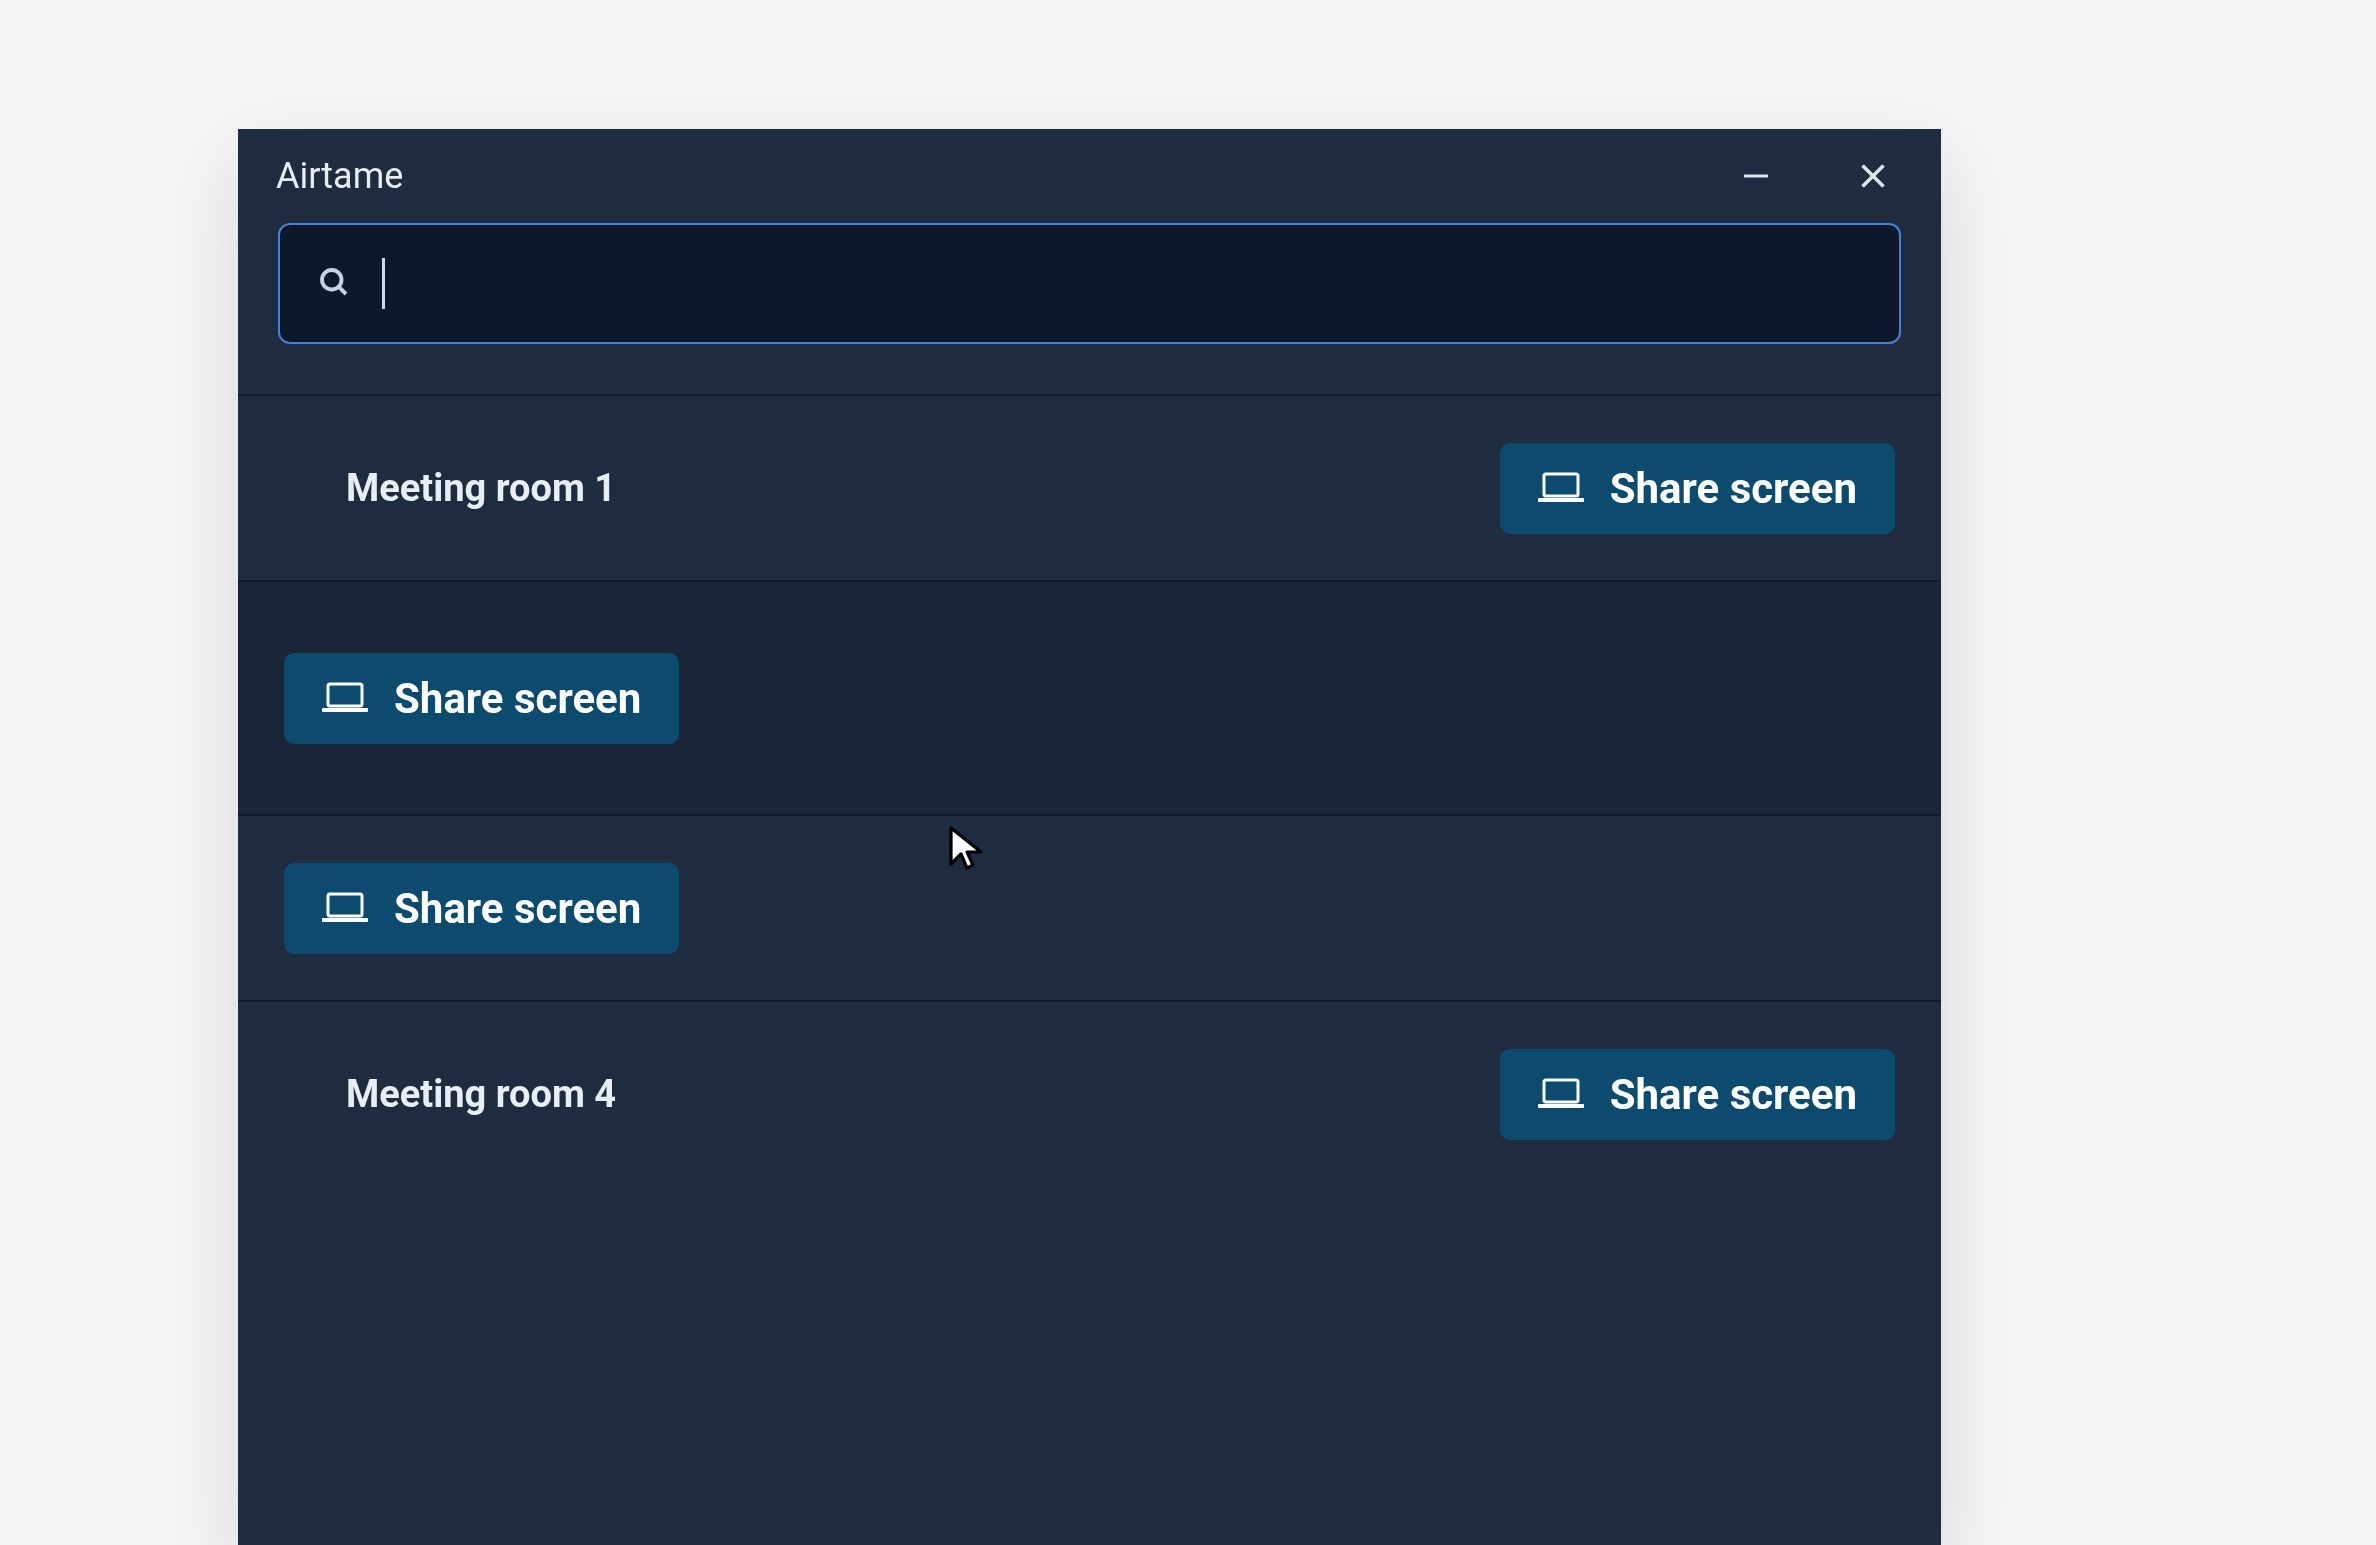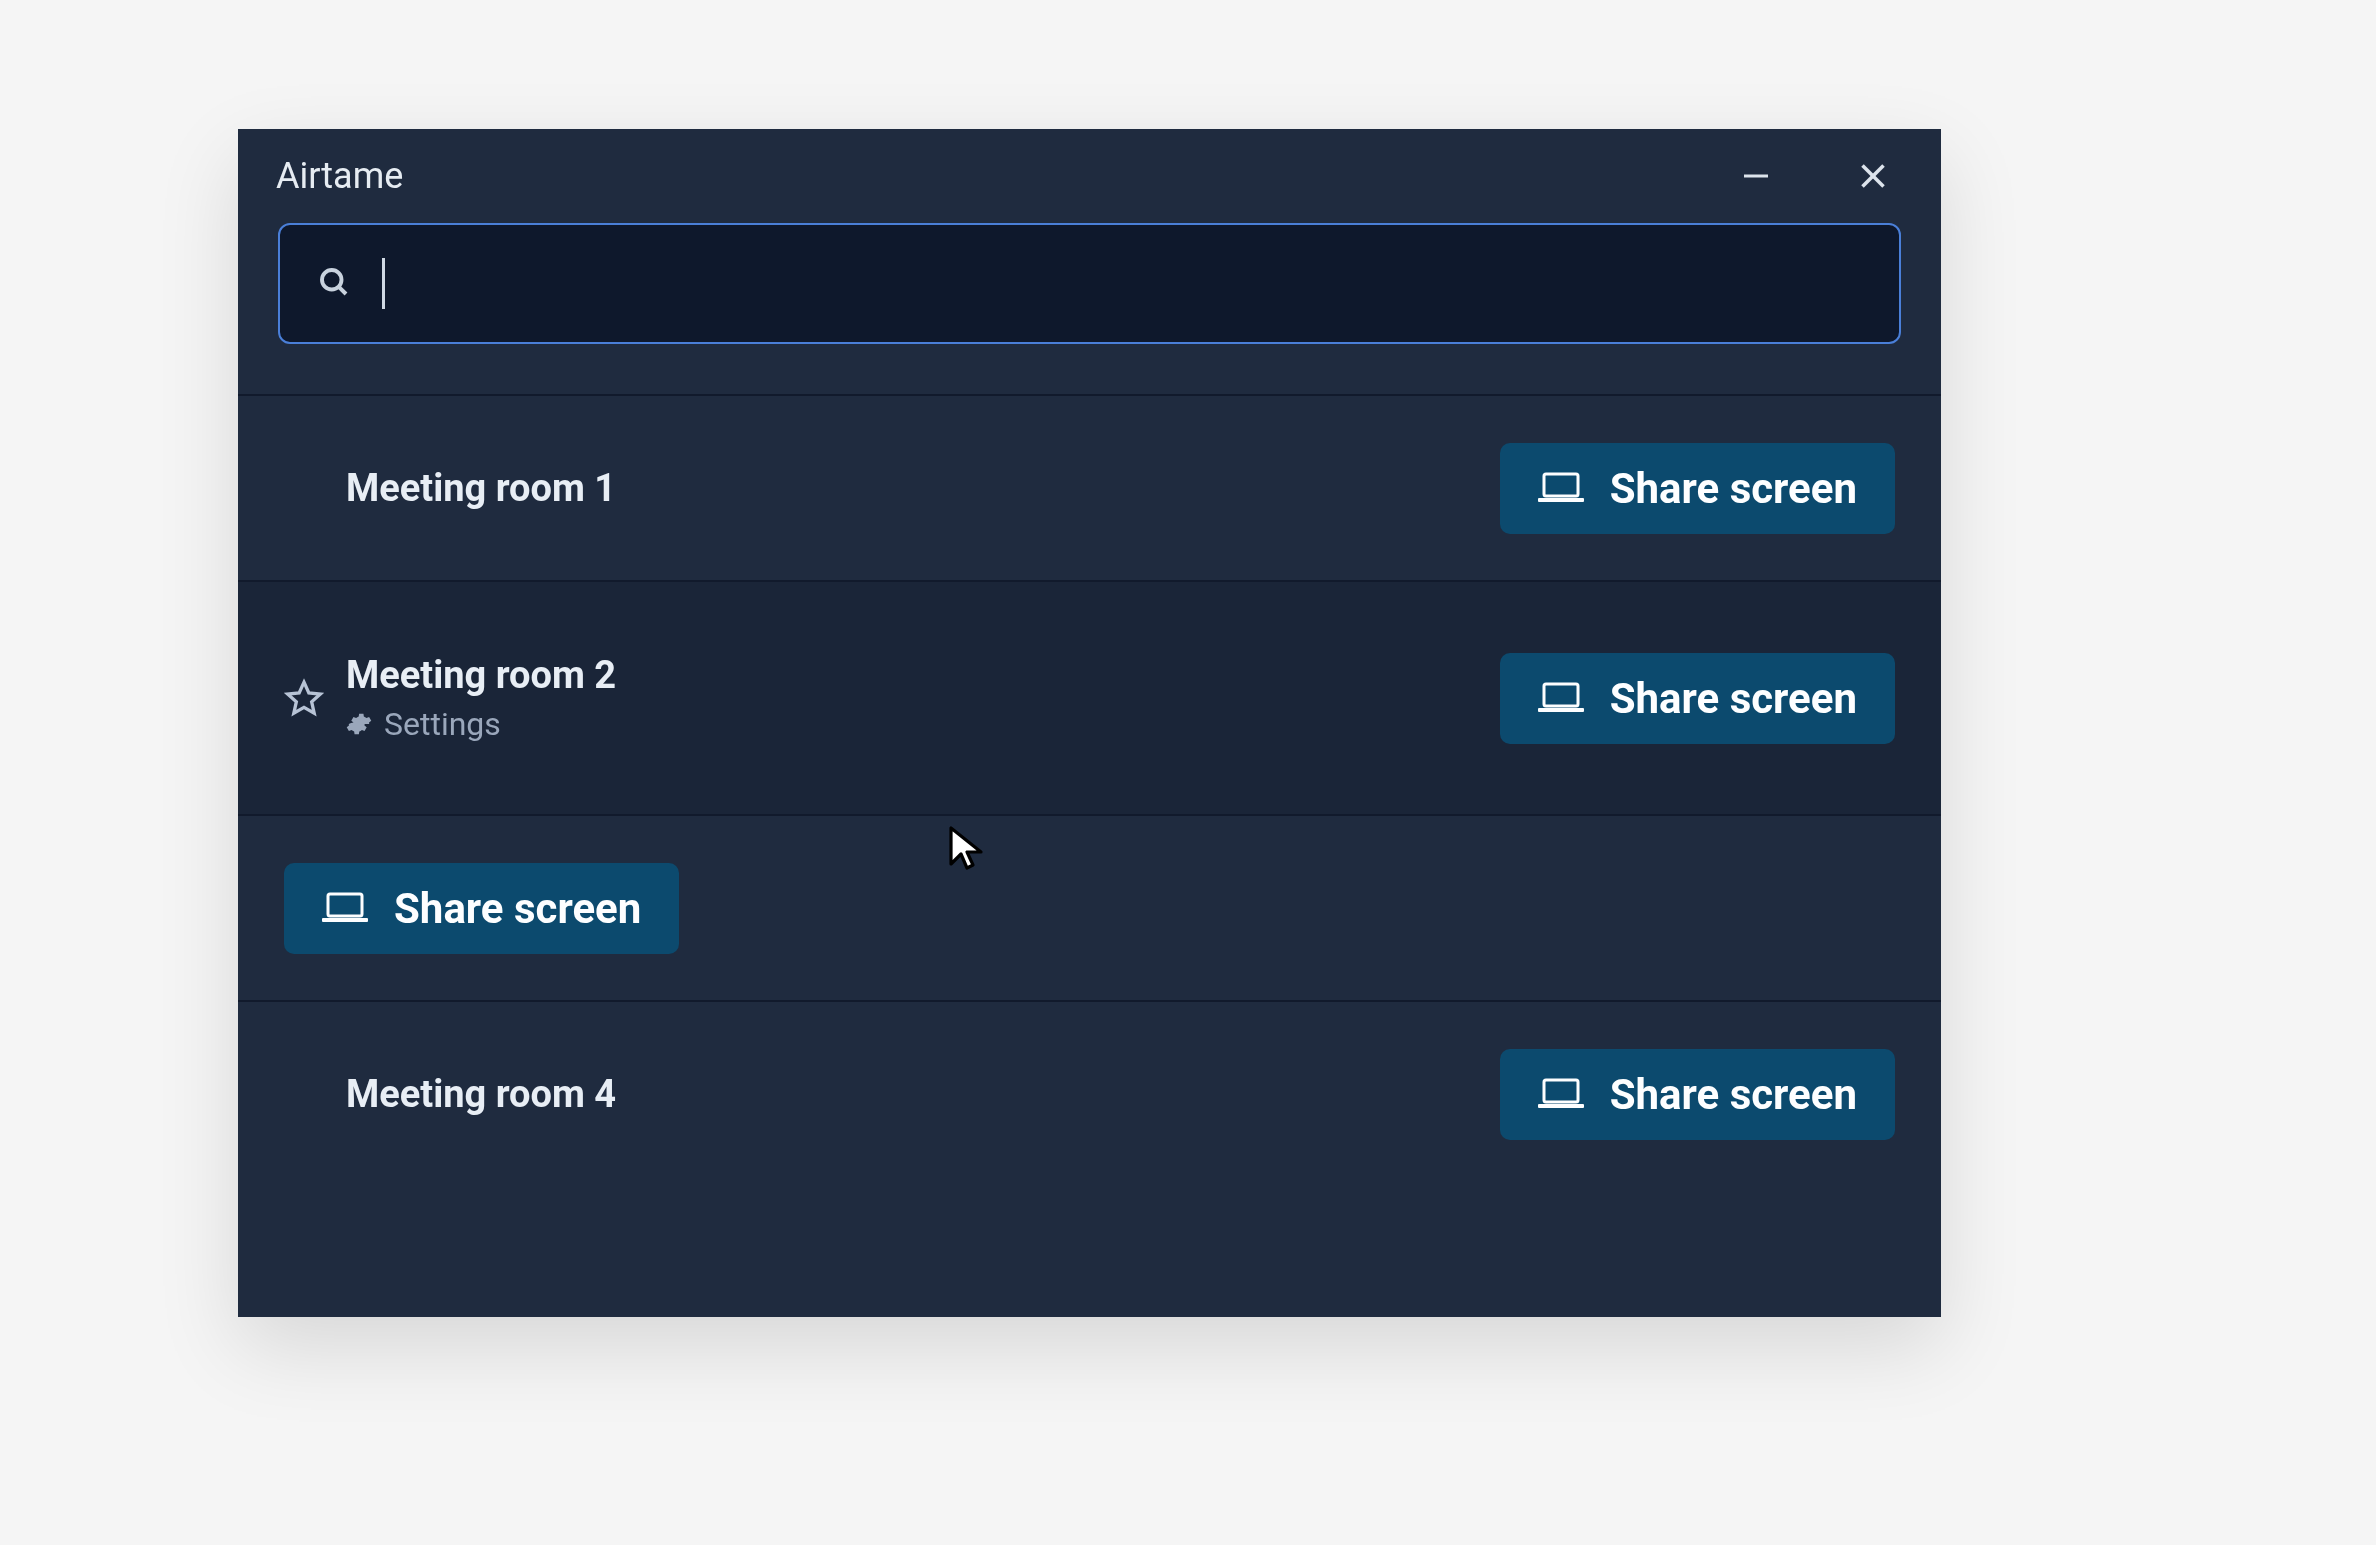--- a/index.html
+++ b/index.html
@@ -9,21 +9,21 @@
       width: 2376px;
       height: 1545px;
       position: relative;
       overflow: hidden;
     }
     .window {
       position: absolute;
       left: 238px;
       top: 129px;
       width: 1703px;
-      height: 1188px;
+      height: 1416px;
       background: #1f2b3f;
       box-shadow: 0 30px 79px rgba(0,0,0,0.12);
     }
     
     .titlebar {
       height: 94px;
       display: flex;
       align-items: center;
       justify-content: space-between;
       padding: 0 48px 0 38px;
@@ -174,36 +174,20 @@
                 <rect x="6" y="4" width="34" height="22" rx="2" fill="none" stroke="currentColor" stroke-width="3"></rect>
                 <rect x="0" y="28" width="46" height="4" rx="1" fill="currentColor"></rect>
               </svg>
           </span>
           <span>Share screen</span>
         </div>
       </div>
     </div>
 
     <div class="row hovered">
-      <div class="row-left">
-        <div class="star-slot">
-          <svg width="40" height="40" viewBox="0 0 24 24" fill="none" stroke="currentColor" stroke-width="2">
-              <polygon points="12,2.5 14.9,8.9 21.8,9.6 16.6,14.3 18.1,21.1 12,17.6 5.9,21.1 7.4,14.3 2.2,9.6 9.1,8.9"></polygon>
-            </svg>
-        </div>
-        <div class="info-col">
-          <div class="room-name">Meeting room 2</div>
-          <div class="settings-line">
-            <svg width="26" height="26" viewBox="0 0 24 24" fill="currentColor">
-                <path d="M12 8a4 4 0 100 8 4 4 0 000-8zm9.4 4a7.5 7.5 0 00-.13-1.4l2.06-1.6-2-3.46-2.43.98a7.6 7.6 0 00-2.42-1.4l-.37-2.6h-4l-.37 2.6a7.6 7.6 0 00-2.42 1.4l-2.43-.98-2 3.46 2.06 1.6A7.5 7.5 0 002.6 12c0 .48.05.94.13 1.4l-2.06 1.6 2 3.46 2.43-.98c.72.6 1.54 1.08 2.42 1.4l.37 2.6h4l.37-2.6a7.6 7.6 0 002.42-1.4l2.43.98 2-3.46-2.06-1.6c.08-.46.13-.92.13-1.4z"></path>
-              </svg>
-            <span>Settings</span>
-          </div>
-        </div>
-      </div>
       <div class="row-actions">
         <div class="btn">
           <span class="icon">
             <svg width="46" height="36" viewBox="0 0 46 36">
                 <rect x="6" y="4" width="34" height="22" rx="2" fill="none" stroke="currentColor" stroke-width="3"></rect>
                 <rect x="0" y="28" width="46" height="4" rx="1" fill="currentColor"></rect>
               </svg>
           </span>
           <span>Share screen</span>
         </div>

